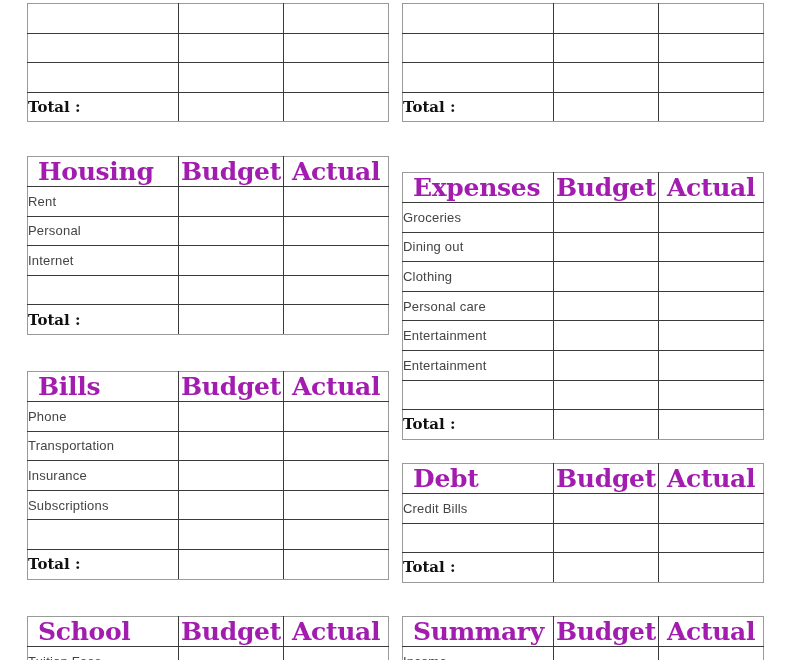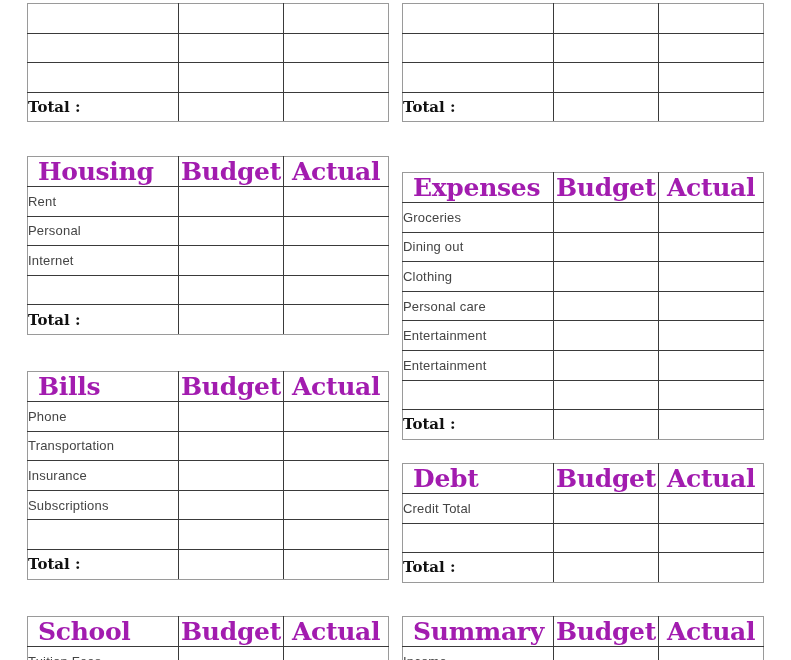--- a/index.html
+++ b/index.html
@@ -226,21 +226,21 @@
       <col class="c2">
       <col class="c3">
     </colgroup>
   <tbody>
       <tr>
         <td class="hd lbl">Debt</td>
         <td class="hd col">Budget</td>
         <td class="hd col">Actual</td>
       </tr>
   <tr>
-        <td class="item">Credit Total</td>
+        <td class="item">Credit Bills</td>
         <td></td>
         <td></td>
       </tr>
   <tr>
         <td class="item"></td>
         <td></td>
         <td></td>
       </tr>
   <tr>
         <td class="tot">Total :</td>

